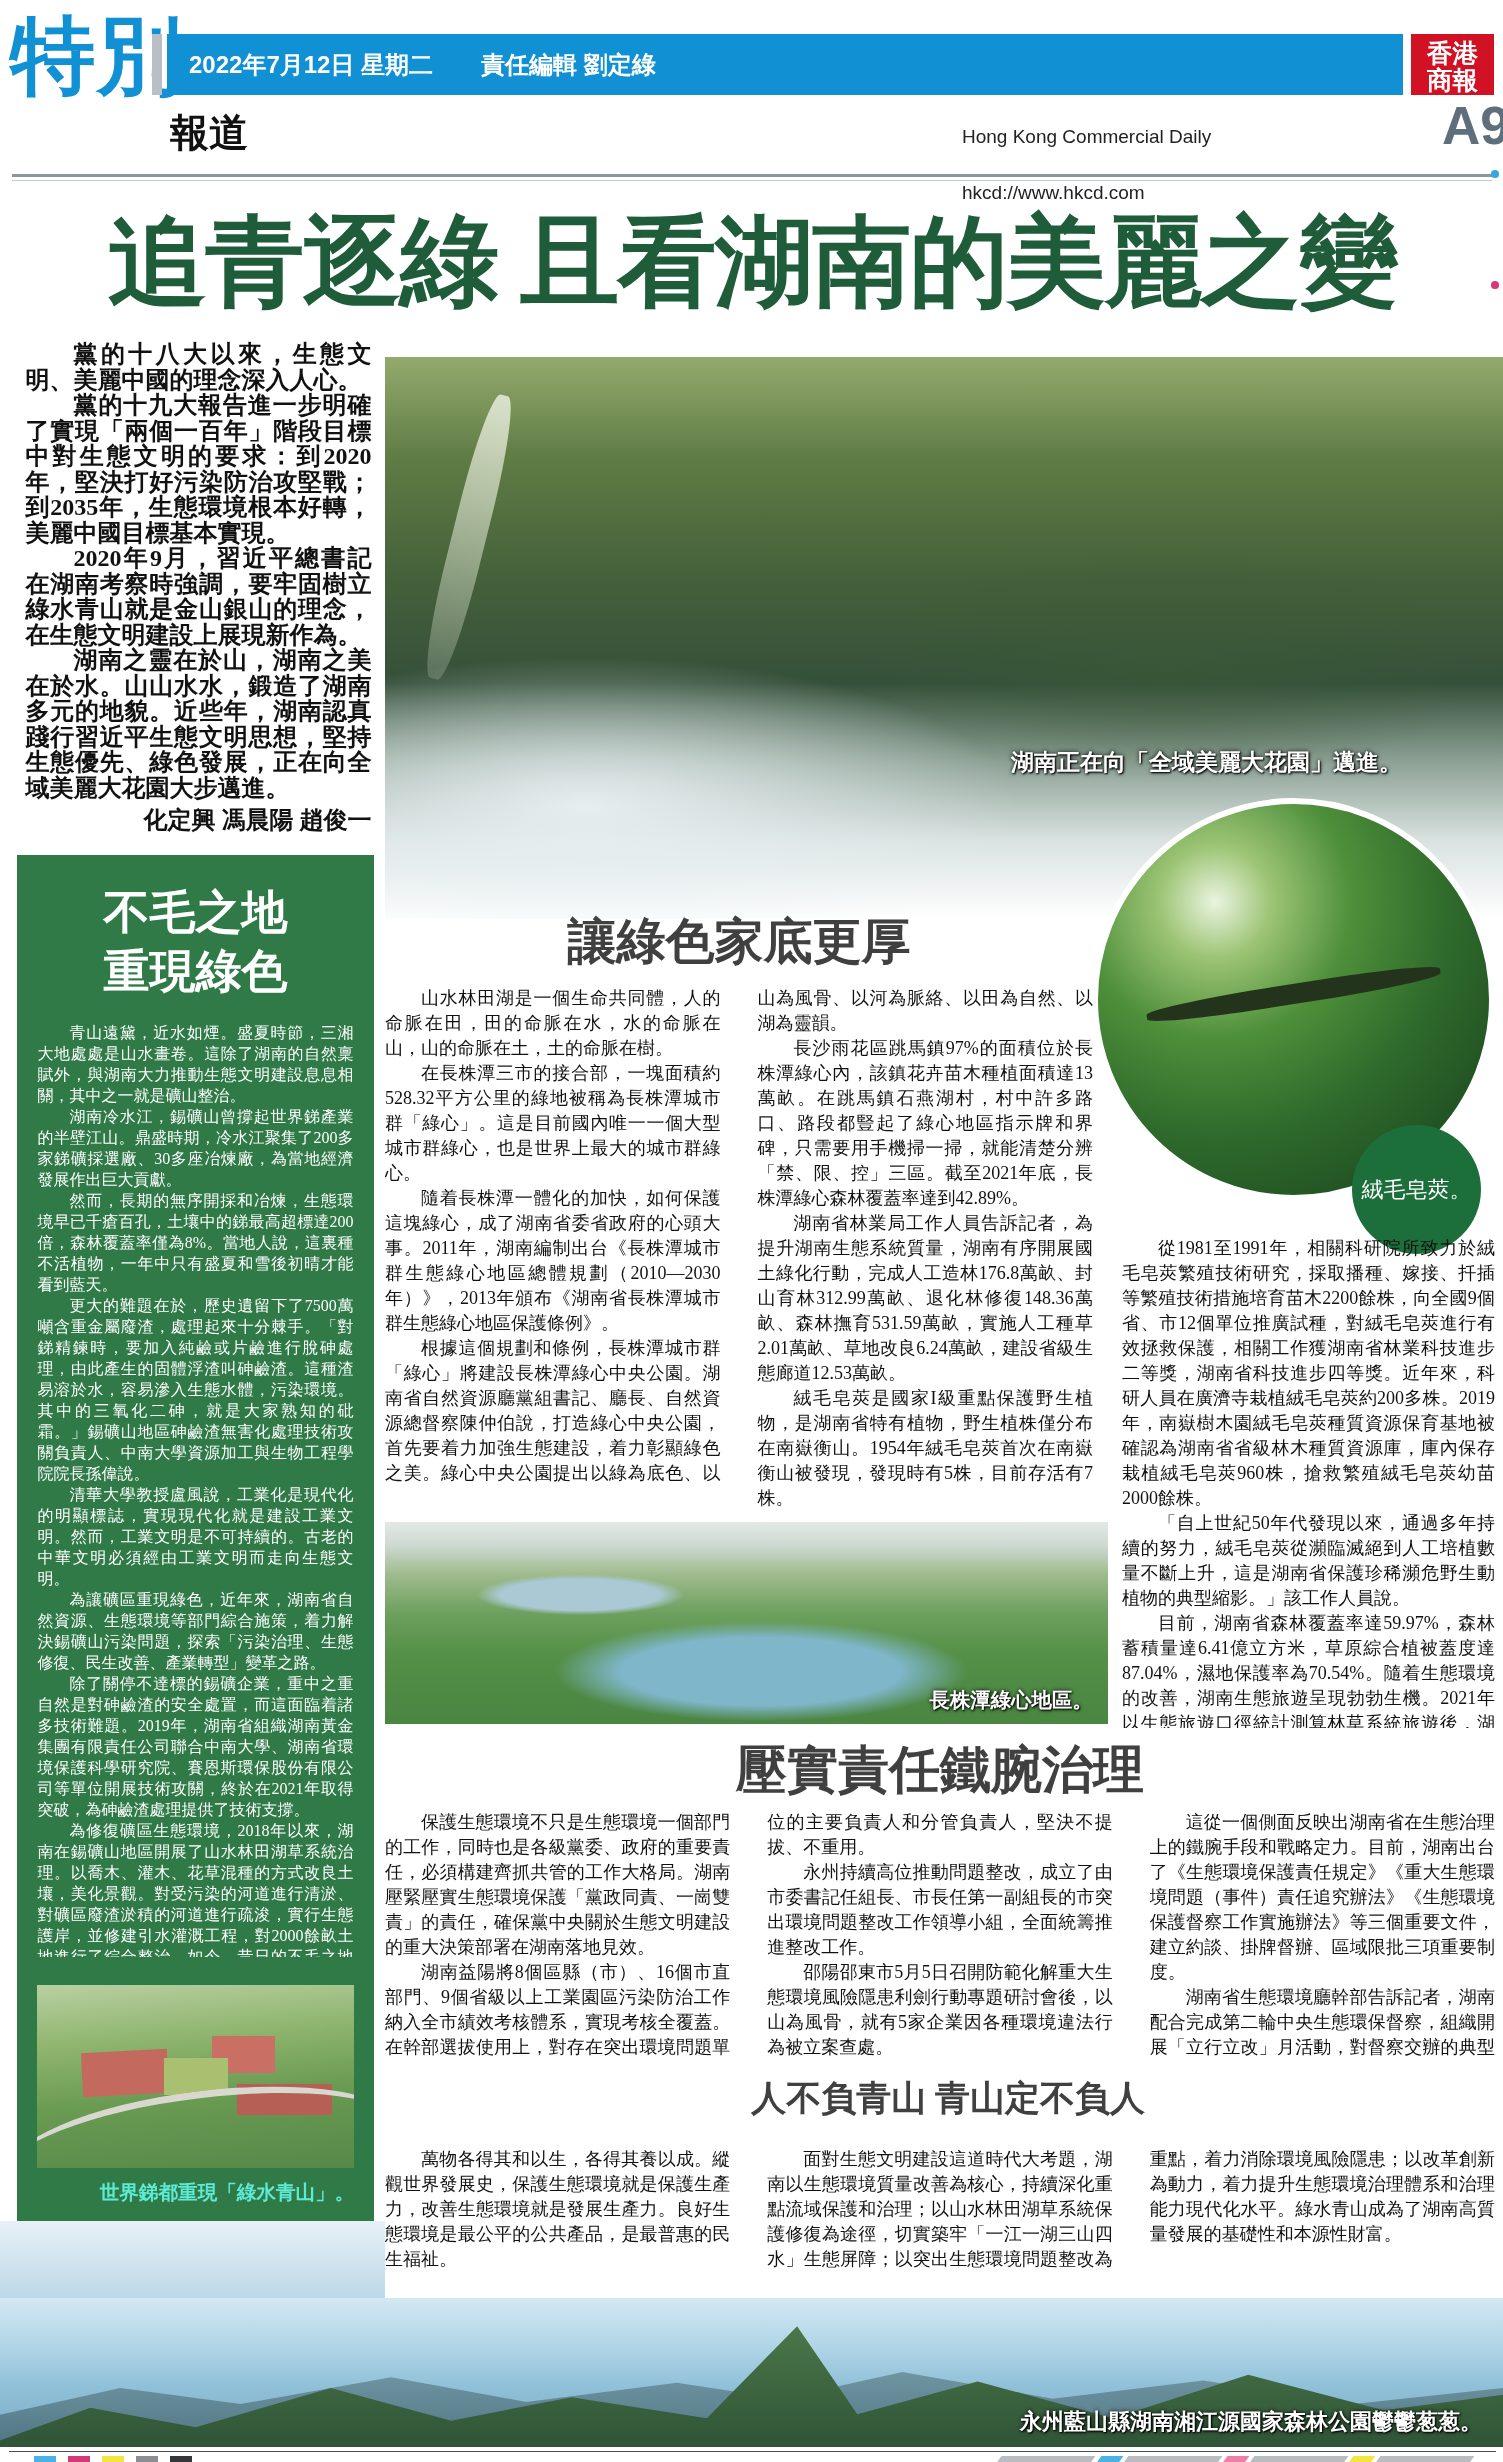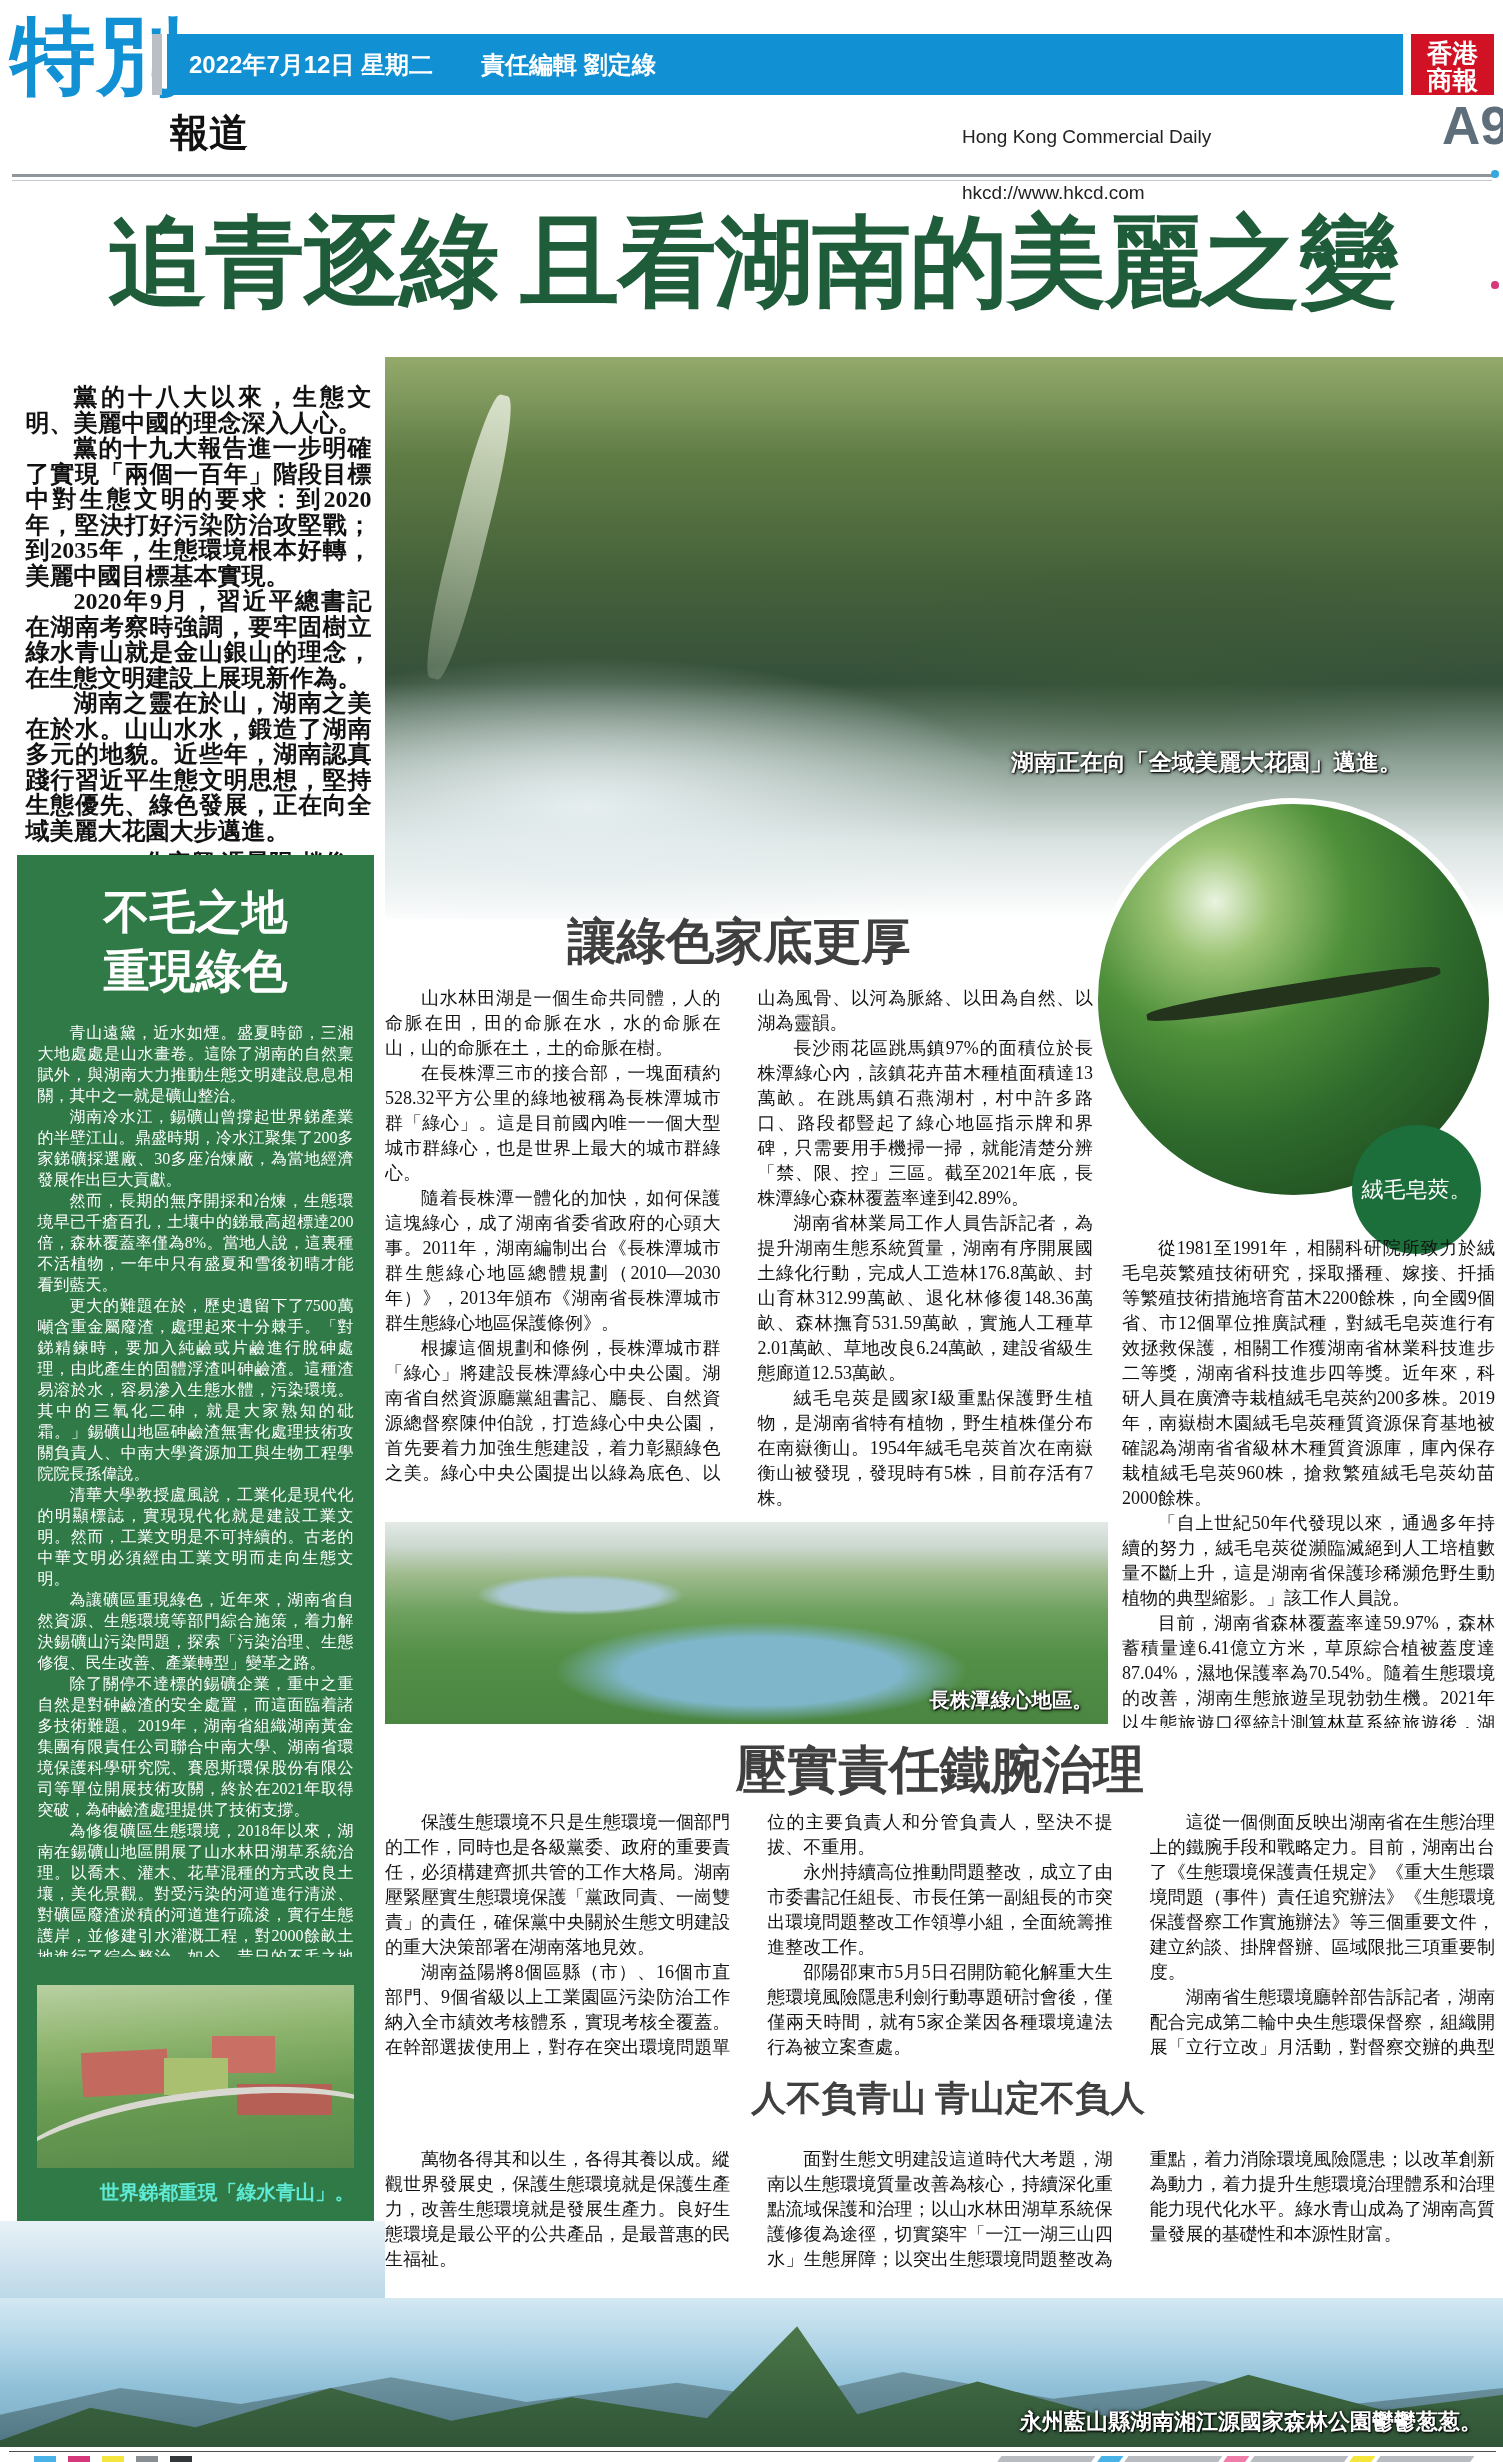--- a/index.html
+++ b/index.html
@@ -24,21 +24,21 @@
   .header-rule{position:absolute;left:12px;right:12px;top:174px;height:2.6px;
                border-top:3.4px solid #8f969b;border-bottom:0.9px solid #c5c9cc;}
   .reg-dot{position:absolute;width:7.7px;height:7.7px;border-radius:50%;right:5.1px;}
   .reg-dot.c{background:#35a8e0;top:170px;}
   .reg-dot.m{background:#d6397a;top:281px;}
 
   
   .headline{position:absolute;left:17px;top:197px;width:1470px;text-align:center;white-space:nowrap;
             font-size:99px;font-weight:bold;color:#1e5c3a;letter-spacing:-1.7px;}
   .intro{position:absolute;left:25.5px;top:342px;width:346px;font-size:24px;font-weight:bold;
-         line-height:25.5px;text-align:justify;margin-top:43px;}
+         line-height:25.5px;text-align:justify;}
   .intro p{margin:0;text-indent:2em;}
   .byline{margin-top:6.8px;text-align:right;font-size:24px;font-weight:bold;}
 
   
   .side-box{position:absolute;left:17px;top:855px;width:357px;height:1366px;background:#2f7a47;
             box-sizing:border-box;padding:19px 20.4px;overflow:hidden;}
   .side-title{color:#fff;text-align:center;font-size:46px;font-weight:bold;line-height:1.3;margin:8.5px 0 20.4px;}
   .side-body{height:935px;overflow:hidden;}
   .side-body p{margin:0;color:#fff;font-size:16px;line-height:21px;text-indent:2em;text-align:justify;}
   .side-photo{position:absolute;left:20.4px;bottom:53px;width:317px;height:183px;overflow:hidden;
@@ -196,21 +196,21 @@
     </div>
   <div class="photo-aerial">
     <div class="aerial-cap photo-cap">長株潭綠心地區。</div>
   </div>
 
   <div class="a-title t2">壓實責任鐵腕治理</div>
   <div class="body-cols a2-cols">
       <p>保護生態環境不只是生態環境一個部門的工作，同時也是各級黨委、政府的重要責任，必須構建齊抓共管的工作大格局。湖南壓緊壓實生態環境保護「黨政同責、一崗雙責」的責任，確保黨中央關於生態文明建設的重大決策部署在湖南落地見效。</p>
       <p>湖南益陽將8個區縣（市）、16個市直部門、9個省級以上工業園區污染防治工作納入全市績效考核體系，實現考核全覆蓋。在幹部選拔使用上，對存在突出環境問題單位的主要負責人和分管負責人，堅決不提拔、不重用。</p>
       <p>永州持續高位推動問題整改，成立了由市委書記任組長、市長任第一副組長的市突出環境問題整改工作領導小組，全面統籌推進整改工作。</p>
-      <p>邵陽邵東市5月5日召開防範化解重大生態環境風險隱患利劍行動專題研討會後，僅僅兩天時間，就有5家企業因各種環境違法行為被立案查處。</p>
+      <p>邵陽邵東市5月5日召開防範化解重大生態環境風險隱患利劍行動專題研討會後，以山為風骨，就有5家企業因各種環境違法行為被立案查處。</p>
       <p>這從一個側面反映出湖南省在生態治理上的鐵腕手段和戰略定力。目前，湖南出台了《生態環境保護責任規定》《重大生態環境問題（事件）責任追究辦法》《生態環境保護督察工作實施辦法》等三個重要文件，建立約談、掛牌督辦、區域限批三項重要制度。</p>
       <p>湖南省生態環境廳幹部告訴記者，湖南配合完成第二輪中央生態環保督察，組織開展「立行立改」月活動，對督察交辦的典型案例、重點難點問題進行現場督導幫扶。截至2022年3月底，中央層面交辦和披露湖南省的229個生態環境問題完成整改（銷號）176個。</p>
     </div>
 
   <div class="a-title t3">人不負青山 青山定不負人</div>
   <div class="body-cols a3-cols">
       <p>萬物各得其和以生，各得其養以成。縱觀世界發展史，保護生態環境就是保護生產力，改善生態環境就是發展生產力。良好生態環境是最公平的公共產品，是最普惠的民生福祉。</p>
       <p>面對生態文明建設這道時代大考題，湖南以生態環境質量改善為核心，持續深化重點流域保護和治理；以山水林田湖草系統保護修復為途徑，切實築牢「一江一湖三山四水」生態屏障；以突出生態環境問題整改為重點，着力消除環境風險隱患；以改革創新為動力，着力提升生態環境治理體系和治理能力現代化水平。綠水青山成為了湖南高質量發展的基礎性和本源性財富。</p>
     </div>
 

